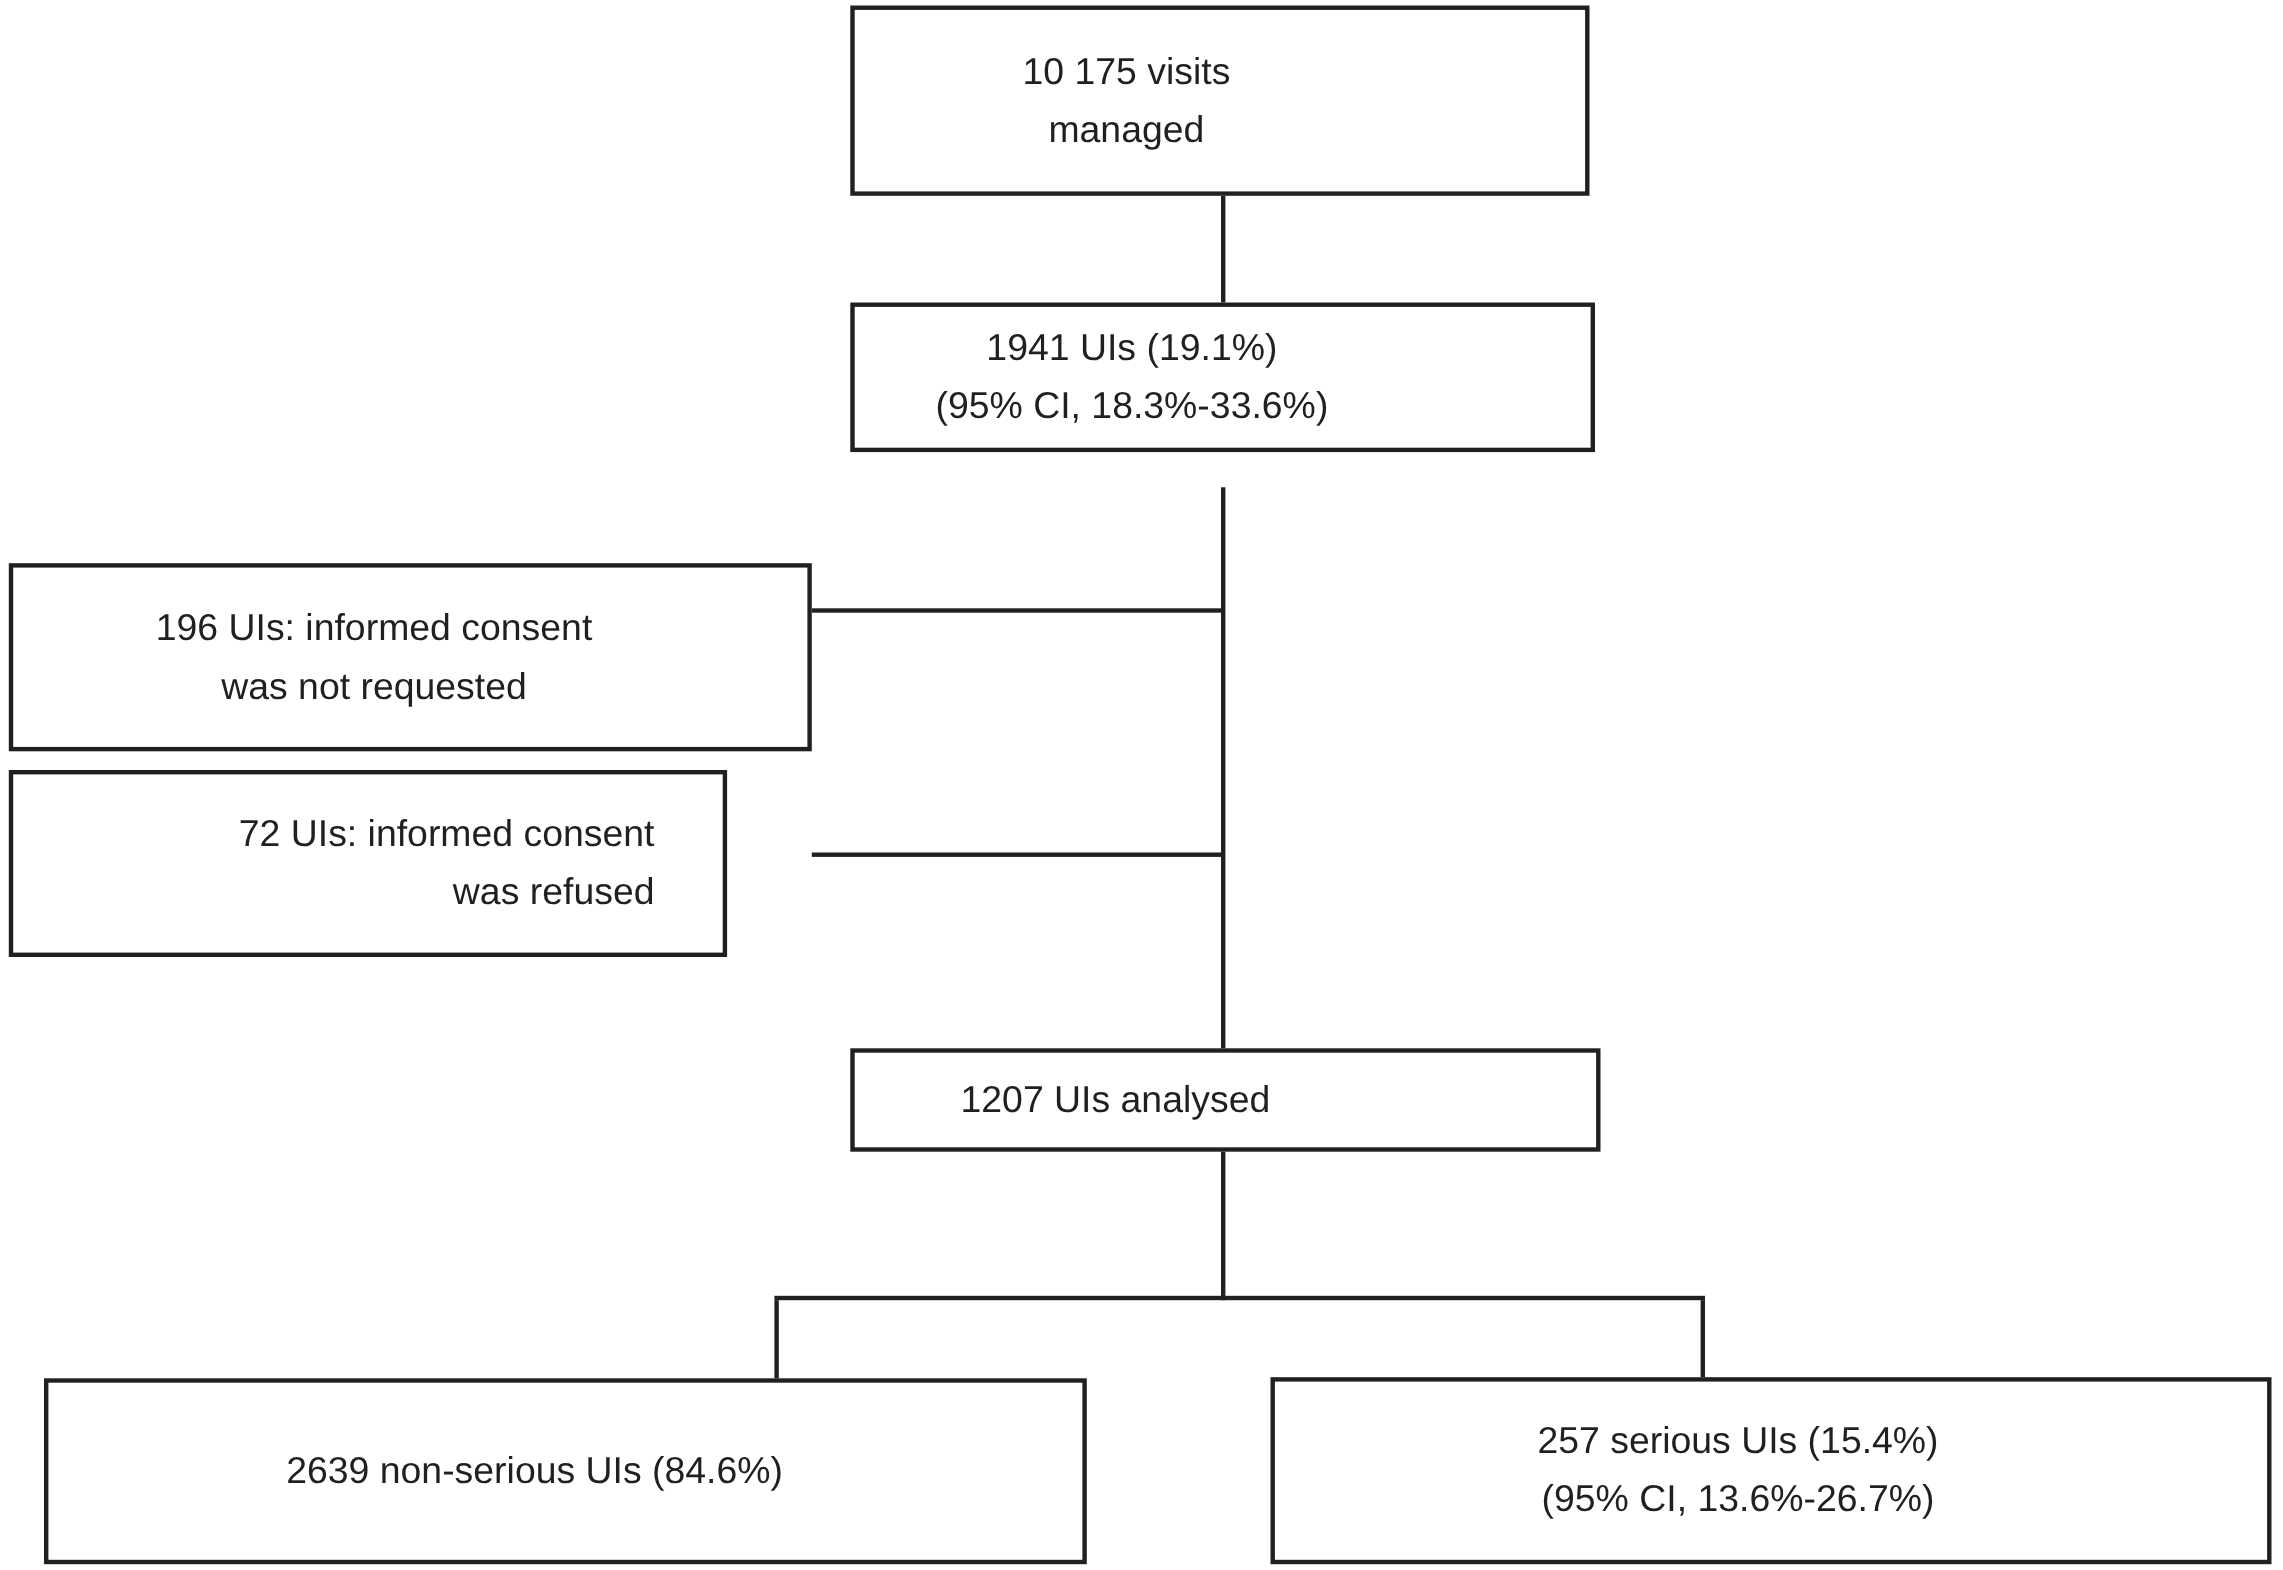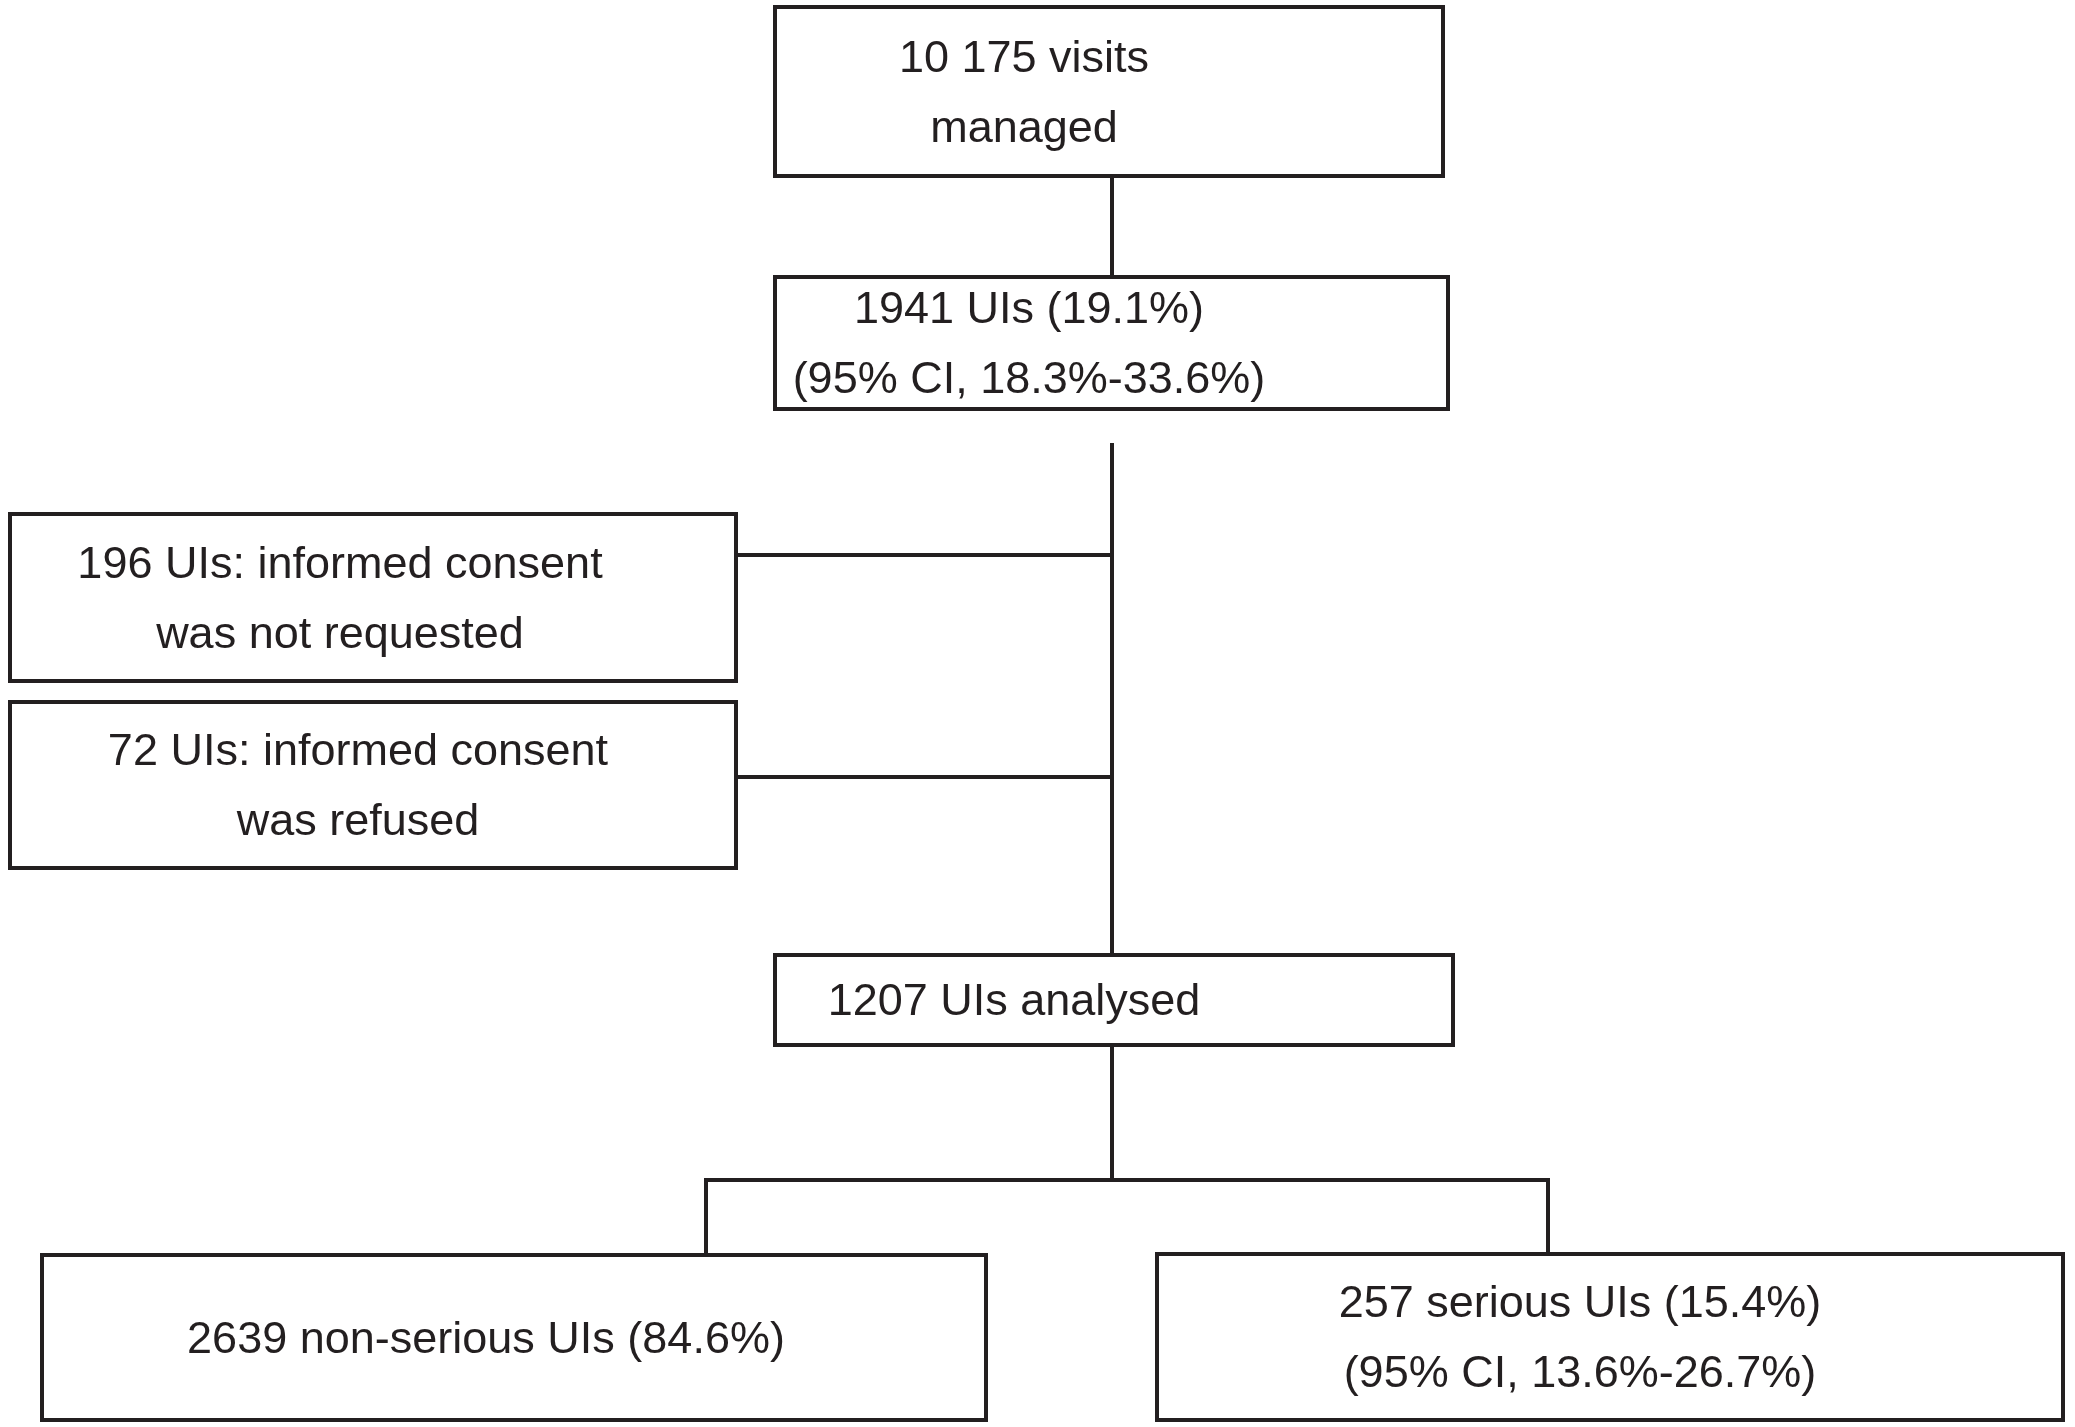--- a/index.html
+++ b/index.html
@@ -18,35 +18,35 @@
   .box {
     position: absolute;
     box-sizing: border-box;
     border: 4px solid #231f20;
     background: #ffffff;
     display: flex;
     flex-direction: column;
     justify-content: center;
     align-items: center;
     text-align: center;
-    font-size: 45px;
+    font-size: 34px;
     line-height: 1.55;
     white-space: nowrap;
   }
   .line-seg {
     position: absolute;
     background: #231f20;
   }
   
   #box-visits     { left: 773px;  top: 5px;    width: 672px; height: 173px; padding-right: 170px; }
   #box-uis        { left: 773px;  top: 275px;  width: 677px; height: 136px; padding-right: 165px; }
   #box-analysed   { left: 773px;  top: 953px;  width: 682px; height: 94px;  padding-right: 200px; }
   
   #box-cnr        { left: 8px;    top: 469px;  width: 730px; height: 171px; padding-right: 66px; margin-top: 43px; }
-  #box-cr         { left: 8px;    top: 700px;  width: 730px; height: 170px; padding-right: 30px; }
+  #box-cr         { left: 8px;    top: 700px;  width: 653px; height: 170px; padding-right: 62px; align-items: flex-end; }
   
   #box-nonserious { left: 40px;   top: 1253px; width: 948px; height: 169px; padding-right: 56px; }
   #box-serious    { left: 1155px; top: 1252px; width: 910px; height: 170px; padding-right: 60px; }
 
   
   #v-top        { left: 1110px; top: 178px;  width: 4px;   height: 99px;  }
   #v-mid        { left: 1110px; top: 443px;  width: 4px;   height: 512px; }
   #h-excl-1     { left: 738px;  top: 553px;  width: 374px; height: 4px;   }
   #h-excl-2     { left: 738px;  top: 775px;  width: 374px; height: 4px;   }
   #v-low        { left: 1110px; top: 1045px; width: 4px;   height: 137px; }

